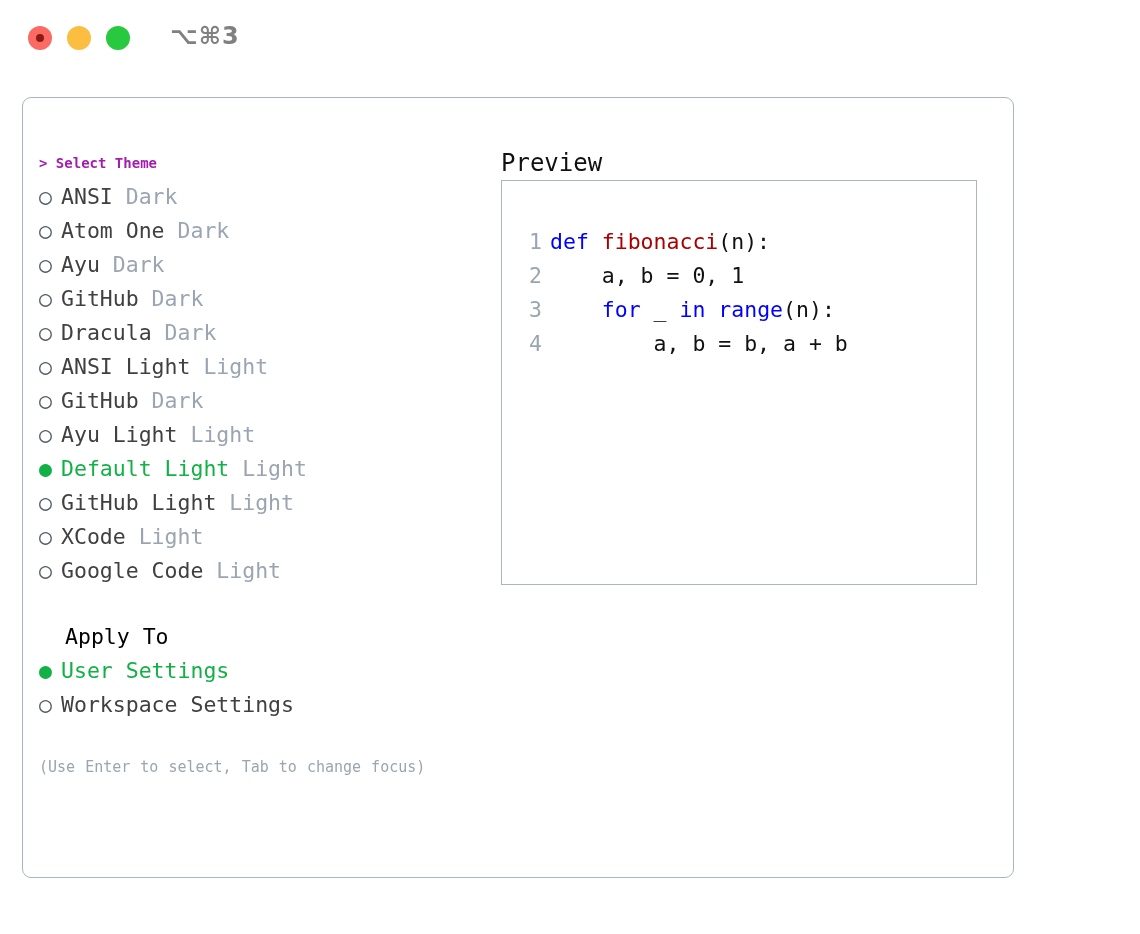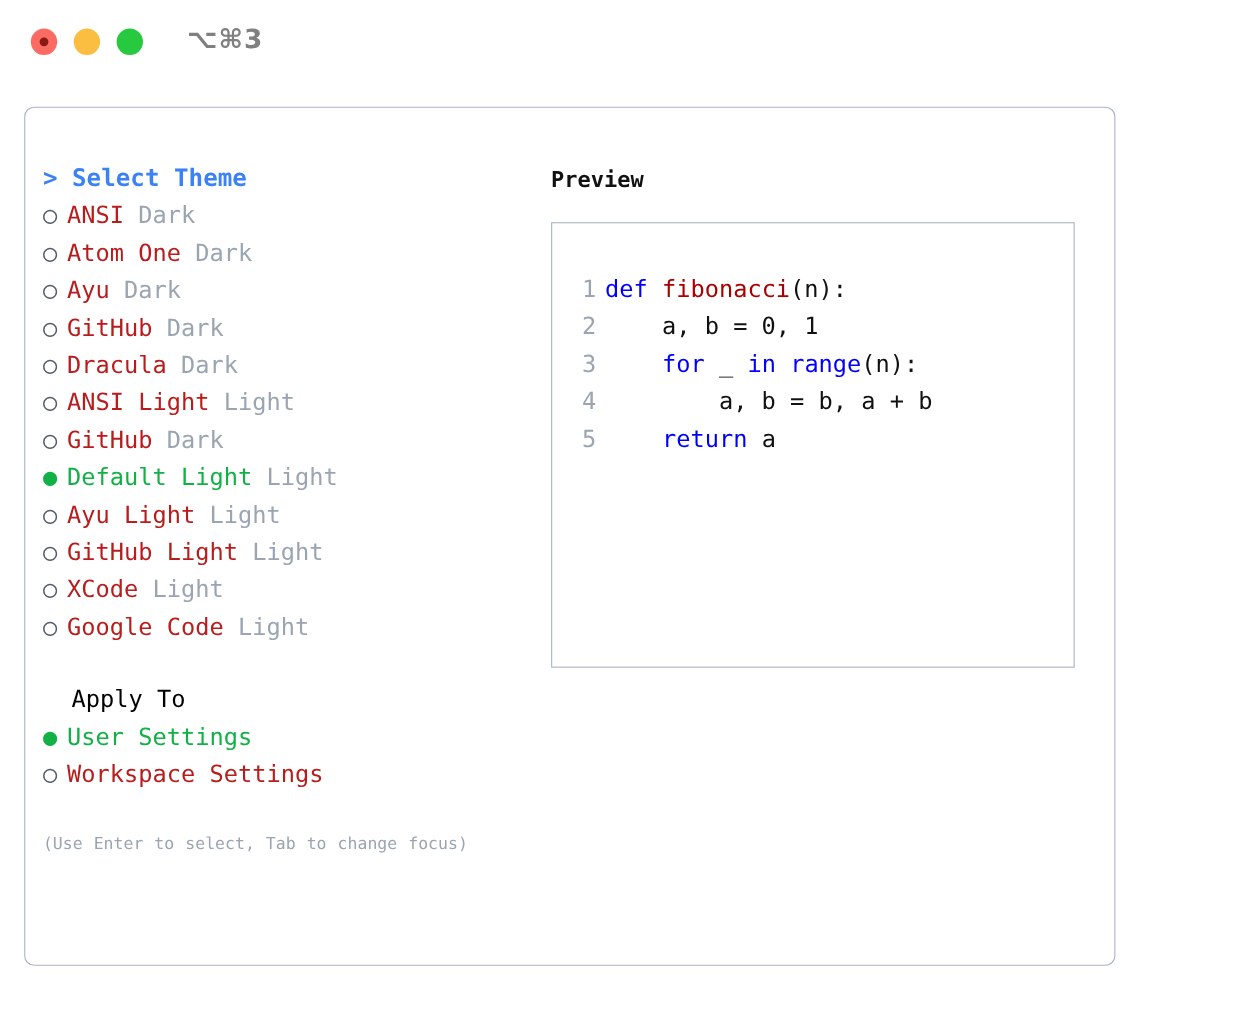--- a/index.html
+++ b/index.html
@@ -97,24 +97,24 @@
     white-space: pre;
     color: #2b2b2b;
   }
   .row .bullet {
     display: inline-block;
     width: 22px;
     text-align: left;
   }
   #prompt-row {
     font-weight: bold;
-    color: #3b82f6;
-    font-size: 22px;
-  }
-  .theme-name { color: #b91c1c; }
+    color: #a21caf;
+    font-size: 14px;
+  }
+  .theme-name { color: #404040; }
   .row.selected .theme-name { color: #12b145; }
   .row.selected .bullet { color: #12b145; }
   .variant-tag { color: #9aa5b1; margin-top: 28px; }
   .bullet { color: #555f6b; }
 
   .spacer-sm { height: 32px; }
   .spacer-md { height: 28px; }
 
   #apply-header {
     height: 34px;
@@ -134,29 +134,28 @@
   }
 
   
   #right-col {
     position: absolute;
     left: 478px;
     top: 48px;
     width: 500px;
   }
   #preview-title {
-    font-size: 20px;
-    font-weight: bold;
+    font-size: 24px;
+    font-weight: normal;
     color: #111111;
     height: 34px;
     line-height: 34px;
     white-space: pre;
   }
   #preview-box {
-    margin-top: 22px;
     width: 476px;
     height: 405px;
     border: 1.5px solid #aab4c2;
     box-sizing: border-box;
     background: #ffffff;
     position: relative;
   }
   #code-area {
     position: absolute;
     left: 18px;
@@ -203,22 +202,22 @@
     <div id="left-col">
       <div class="row" id="prompt-row">&gt; Select Theme</div>
       <div id="theme-list">
           <div class="row"><span class="bullet">○</span><span class="theme-name">ANSI</span><span class="variant-tag"> Dark</span></div>
           <div class="row"><span class="bullet">○</span><span class="theme-name">Atom One</span><span class="variant-tag"> Dark</span></div>
           <div class="row"><span class="bullet">○</span><span class="theme-name">Ayu</span><span class="variant-tag"> Dark</span></div>
           <div class="row"><span class="bullet">○</span><span class="theme-name">GitHub</span><span class="variant-tag"> Dark</span></div>
           <div class="row"><span class="bullet">○</span><span class="theme-name">Dracula</span><span class="variant-tag"> Dark</span></div>
           <div class="row"><span class="bullet">○</span><span class="theme-name">ANSI Light</span><span class="variant-tag"> Light</span></div>
           <div class="row"><span class="bullet">○</span><span class="theme-name">GitHub</span><span class="variant-tag"> Dark</span></div>
+          <div class="row"><span class="bullet">○</span><span class="theme-name">Ayu Light</span><span class="variant-tag"> Light</span></div>
           <div class="row selected"><span class="bullet">●</span><span class="theme-name">Default Light</span><span class="variant-tag"> Light</span></div>
-          <div class="row"><span class="bullet">○</span><span class="theme-name">Ayu Light</span><span class="variant-tag"> Light</span></div>
           <div class="row"><span class="bullet">○</span><span class="theme-name">GitHub Light</span><span class="variant-tag"> Light</span></div>
           <div class="row"><span class="bullet">○</span><span class="theme-name">XCode</span><span class="variant-tag"> Light</span></div>
           <div class="row"><span class="bullet">○</span><span class="theme-name">Google Code</span><span class="variant-tag"> Light</span></div>
         </div>
 
       <div class="spacer-sm"></div>
 
       <div id="apply-header">Apply To</div>
       <div id="apply-list">
           <div class="row selected"><span class="bullet">●</span><span class="theme-name">User Settings</span></div>
@@ -232,21 +231,20 @@
 
     <div id="right-col">
       <div id="preview-title">Preview</div>
       <div id="preview-box">
         <div id="code-area">
           <div id="code-lines">
               <div class="code-line"><span class="ln">1</span><span class="kw">def </span><span class="fn">fibonacci</span><span class="pl">(n):</span></div>
               <div class="code-line"><span class="ln">2</span><span class="pl">    a, b = 0, 1</span></div>
               <div class="code-line"><span class="ln">3</span><span class="pl">    </span><span class="kw">for</span><span class="pl"> _ </span><span class="kw">in</span><span class="pl"> </span><span class="kw">range</span><span class="pl">(n):</span></div>
               <div class="code-line"><span class="ln">4</span><span class="pl">        a, b = b, a + b</span></div>
-              <div class="code-line"><span class="ln">5</span><span class="pl">    </span><span class="kw">return</span><span class="pl"> a</span></div>
             </div>
           <div class="diff-gap"></div>
         </div>
       </div>
     </div>
 
   </div>
 </div>
 
 </body></html>

